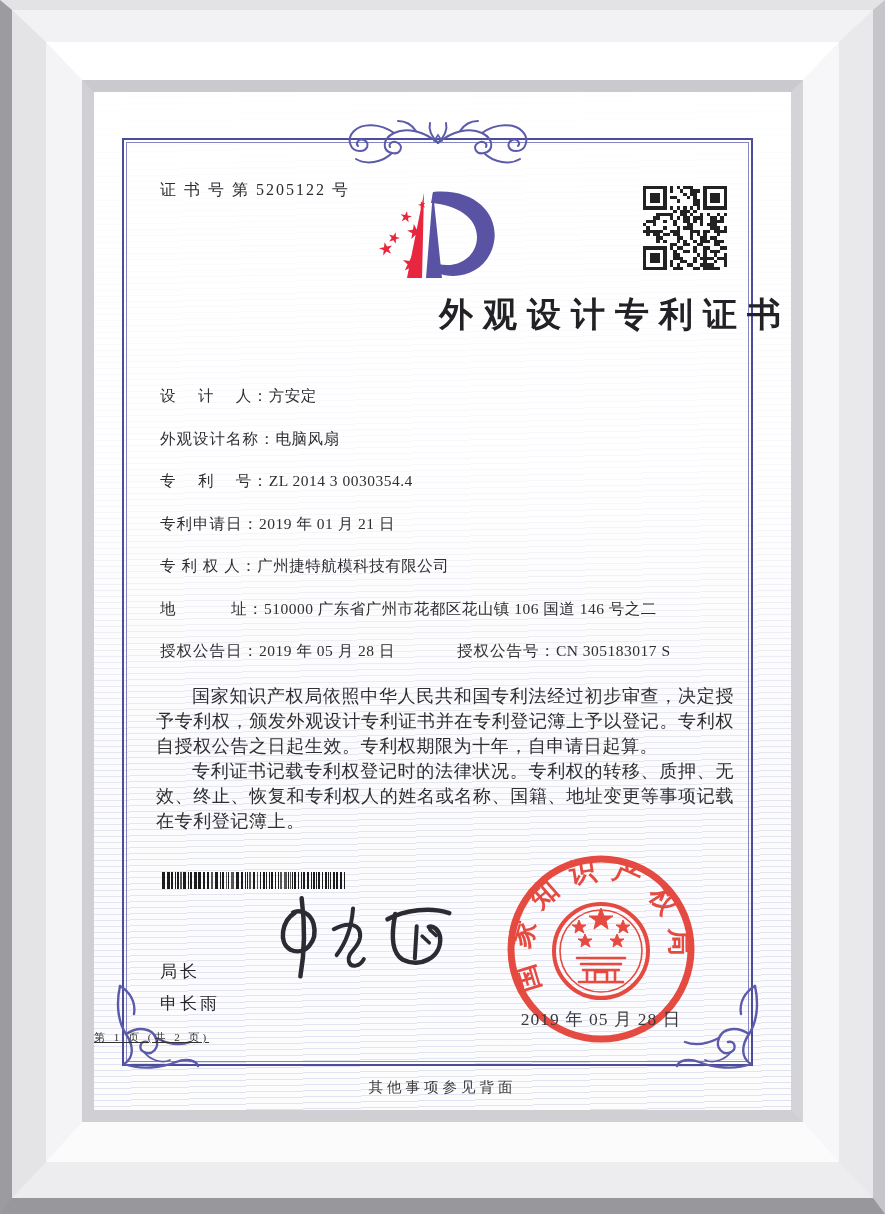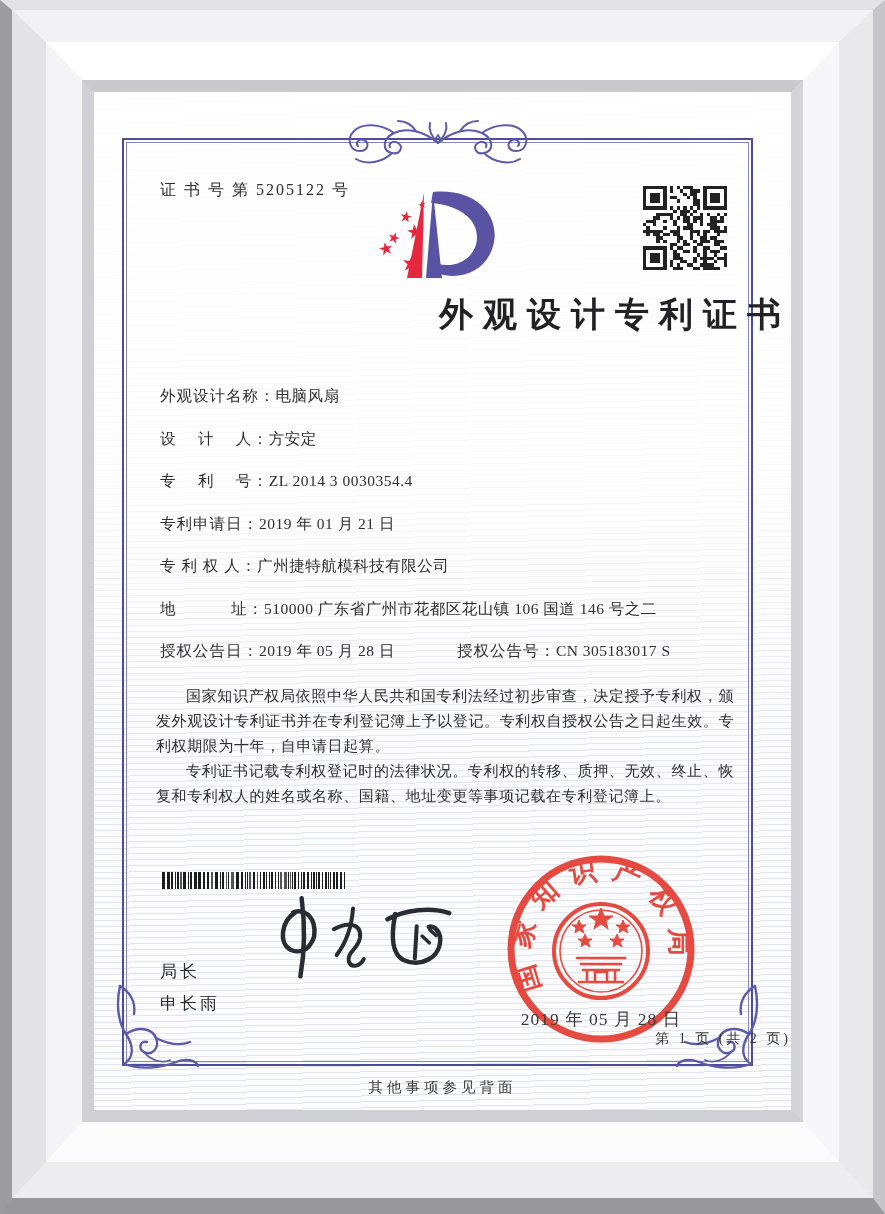--- a/index.html
+++ b/index.html
@@ -55,28 +55,28 @@
   .qr{position:absolute;left:549px;top:94px;width:84px;height:84px;}
   .title{
     position:absolute;left:0;top:200px;width:697px;text-align:right;
     font-size:34px;font-weight:600;letter-spacing:10px;color:#222226;
   }
   .fields{position:absolute;left:66px;top:294px;width:575px;font-size:15.5px;}
   .frow{margin-bottom:21.5px;white-space:nowrap;}
   .frow .lab{letter-spacing:1px;}
   .frow .val{letter-spacing:.5px;}
   .grant-gap{display:inline-block;width:62px;}
-  .paras{position:absolute;left:62px;top:592px;width:578px;font-size:15px;line-height:25px;letter-spacing:.6px;text-align:justify;}
+  .paras{position:absolute;left:62px;top:592px;width:578px;font-size:18px;line-height:25px;letter-spacing:.6px;text-align:justify;}
   .paras p{margin:0;text-indent:2em;}
   .barcode{position:absolute;left:68px;top:780px;width:186px;height:17px;}
   .officer{position:absolute;left:66px;top:864px;font-size:17px;line-height:32px;letter-spacing:3px;
     font-family:"Liberation Sans","DejaVu Sans",sans-serif;color:#2a2a2e;}
   .sig{position:absolute;left:168px;top:796px;transform:rotate(-2deg);}
   .seal{position:absolute;left:409px;top:762px;width:196px;height:196px;}
-  .page-note{position:absolute;left:0;top:938px;width:697px;text-align:right;font-size:14px;letter-spacing:3px;color:#333;}
+  .page-note{position:absolute;left:0;top:938px;width:697px;text-align:left;font-size:11px;letter-spacing:3px;color:#333;text-decoration:underline;}
   .back-note{position:absolute;left:0;top:986px;width:697px;text-align:center;font-size:14.5px;letter-spacing:4px;color:#3a3a40;}
 </style>
 </head>
 <body>
 
 <div class="frame-o">
  <div class="frame-m">
   <div class="frame-w">
    <div class="mat">
     <div class="paper">
@@ -361,24 +361,24 @@
               <rect x="0" y="24" width="7" height="1" fill="#222"></rect>
               <rect x="0" y="18" width="1" height="7" fill="#222"></rect>
               <rect x="6" y="18" width="1" height="7" fill="#222"></rect>
               <rect x="2" y="20" width="3" height="3" fill="#222"></rect>
             </svg>
 
       <div class="title">外观设计专利证书</div>
 
       <div class="fields">
         <div class="frow">
+          <span class="lab">设　 计　 人：</span><span class="val">方安定</span>
+        </div>
+        <div class="frow">
           <span class="lab">外观设计名称：</span><span class="val">电脑风扇</span>
-        </div>
-        <div class="frow">
-          <span class="lab">设　 计　 人：</span><span class="val">方安定</span>
         </div>
         <div class="frow">
           <span class="lab">专　 利　 号：</span><span class="val">ZL 2014 3 0030354.4</span>
         </div>
         <div class="frow">
           <span class="lab">专利申请日：</span><span class="val">2019 年 01 月 21 日</span>
         </div>
         <div class="frow">
           <span class="lab">专 利 权 人：</span><span class="val">广州捷特航模科技有限公司</span>
         </div>

